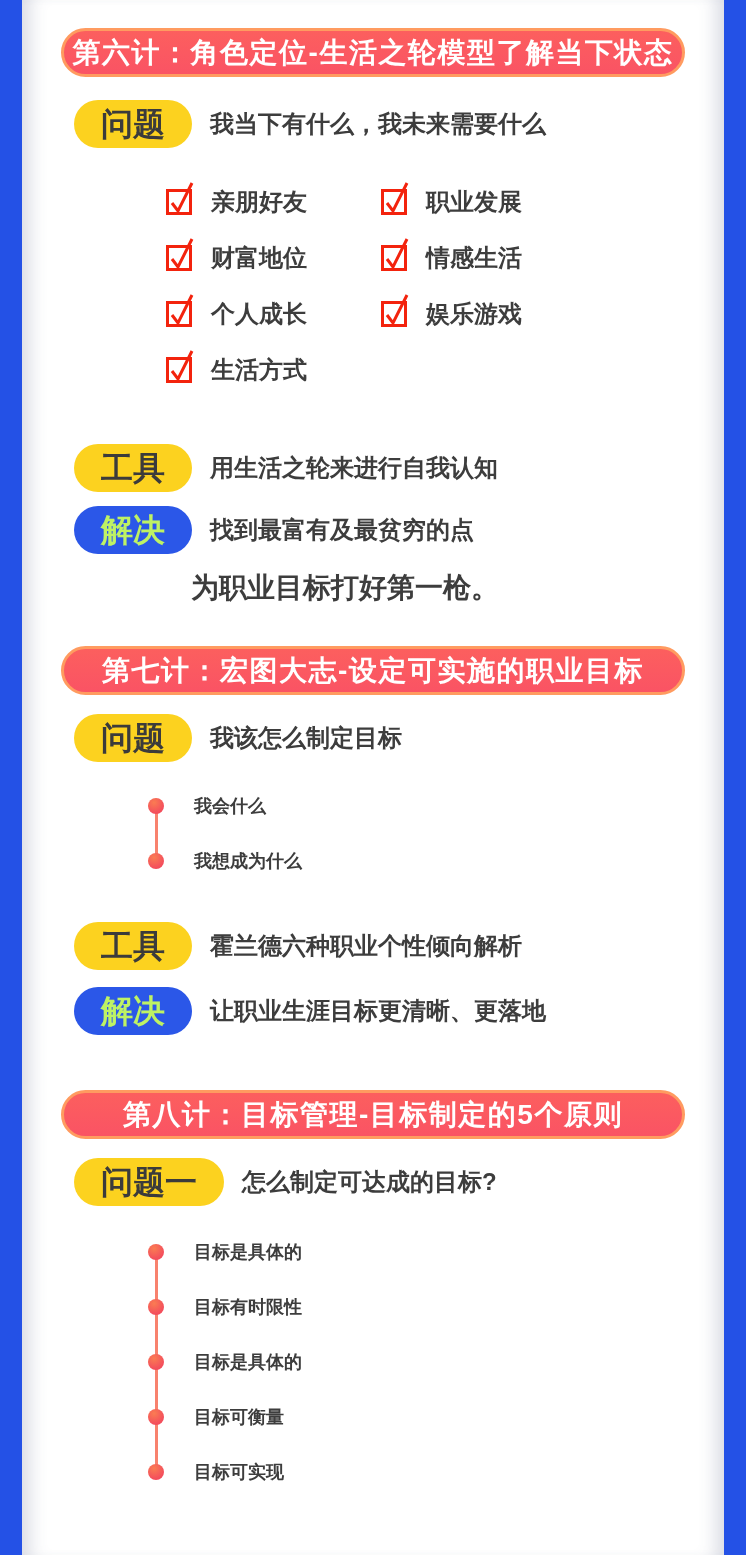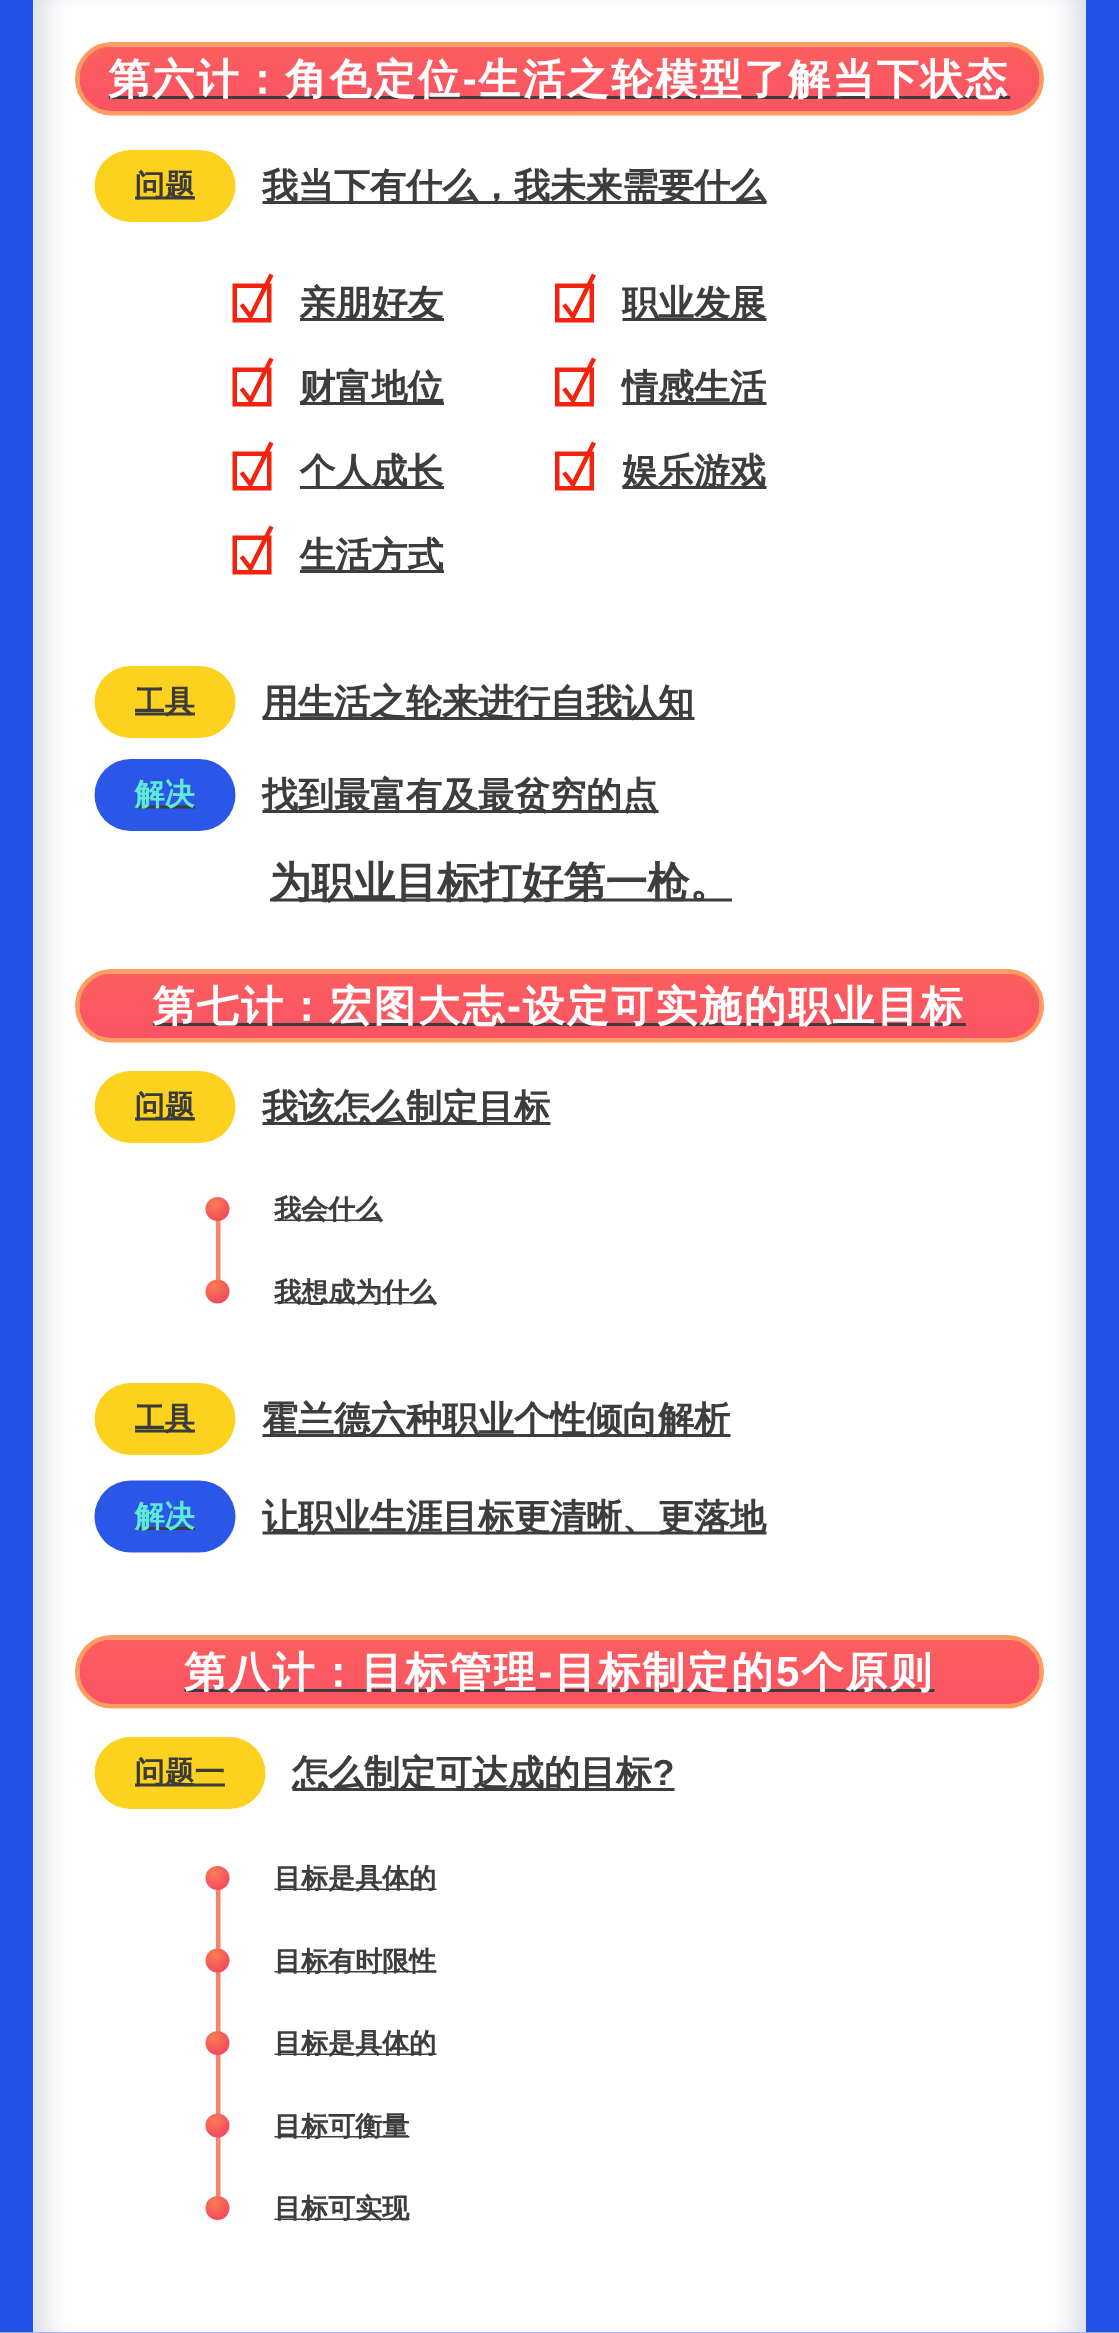--- a/index.html
+++ b/index.html
@@ -11,22 +11,21 @@
     color:#3d3d3d;
     position:relative;
     overflow:hidden;
   }
   .card {
     position:absolute;
     top:0; bottom:0; left:22px; right:22px;
     background:#ffffff;
     box-shadow: inset 20px 0 18px -12px rgba(70,80,120,.20),
                 inset -20px 0 18px -12px rgba(70,80,120,.20);
-    padding:0 28px;
-    text-decoration:underline;
+    padding:0 39px;
   }
   
   .header-pill {
     height:49px;
     border:3px solid #ff9b60;
     border-radius:26px;
     background:linear-gradient(180deg,#fc5f5e 0%,#fa5364 100%);
     color:#ffffff;
     font-size:28px;
     letter-spacing:1.5px;
@@ -41,26 +40,26 @@
     align-items:center;
     gap:18px;
     margin-left:13px;
     height:48px;
   }
   .pill {
     height:48px;
     line-height:48px;
     border-radius:25px;
     padding:0 27px;
-    font-size:20px;
+    font-size:32px;
     white-space:nowrap;
     flex:0 0 auto;
   }
   .pill.yellow { background:#fcd21f; color:#3b3b3b; }
-  .pill.blue   { background:#2b57e8; color:#5eead4; }
+  .pill.blue   { background:#2b57e8; color:#bef264; }
   .row-text { font-size:24px; color:#3d3d3d; white-space:nowrap; }
   .cont-line { font-size:28px; margin-left:130px; height:36px; line-height:36px; white-space:nowrap; }
 
   
   .checklist {
     display:grid;
     grid-template-columns:215px auto;
     margin-left:105px;
   }
   .check-item { display:flex; align-items:center; height:56px; }

